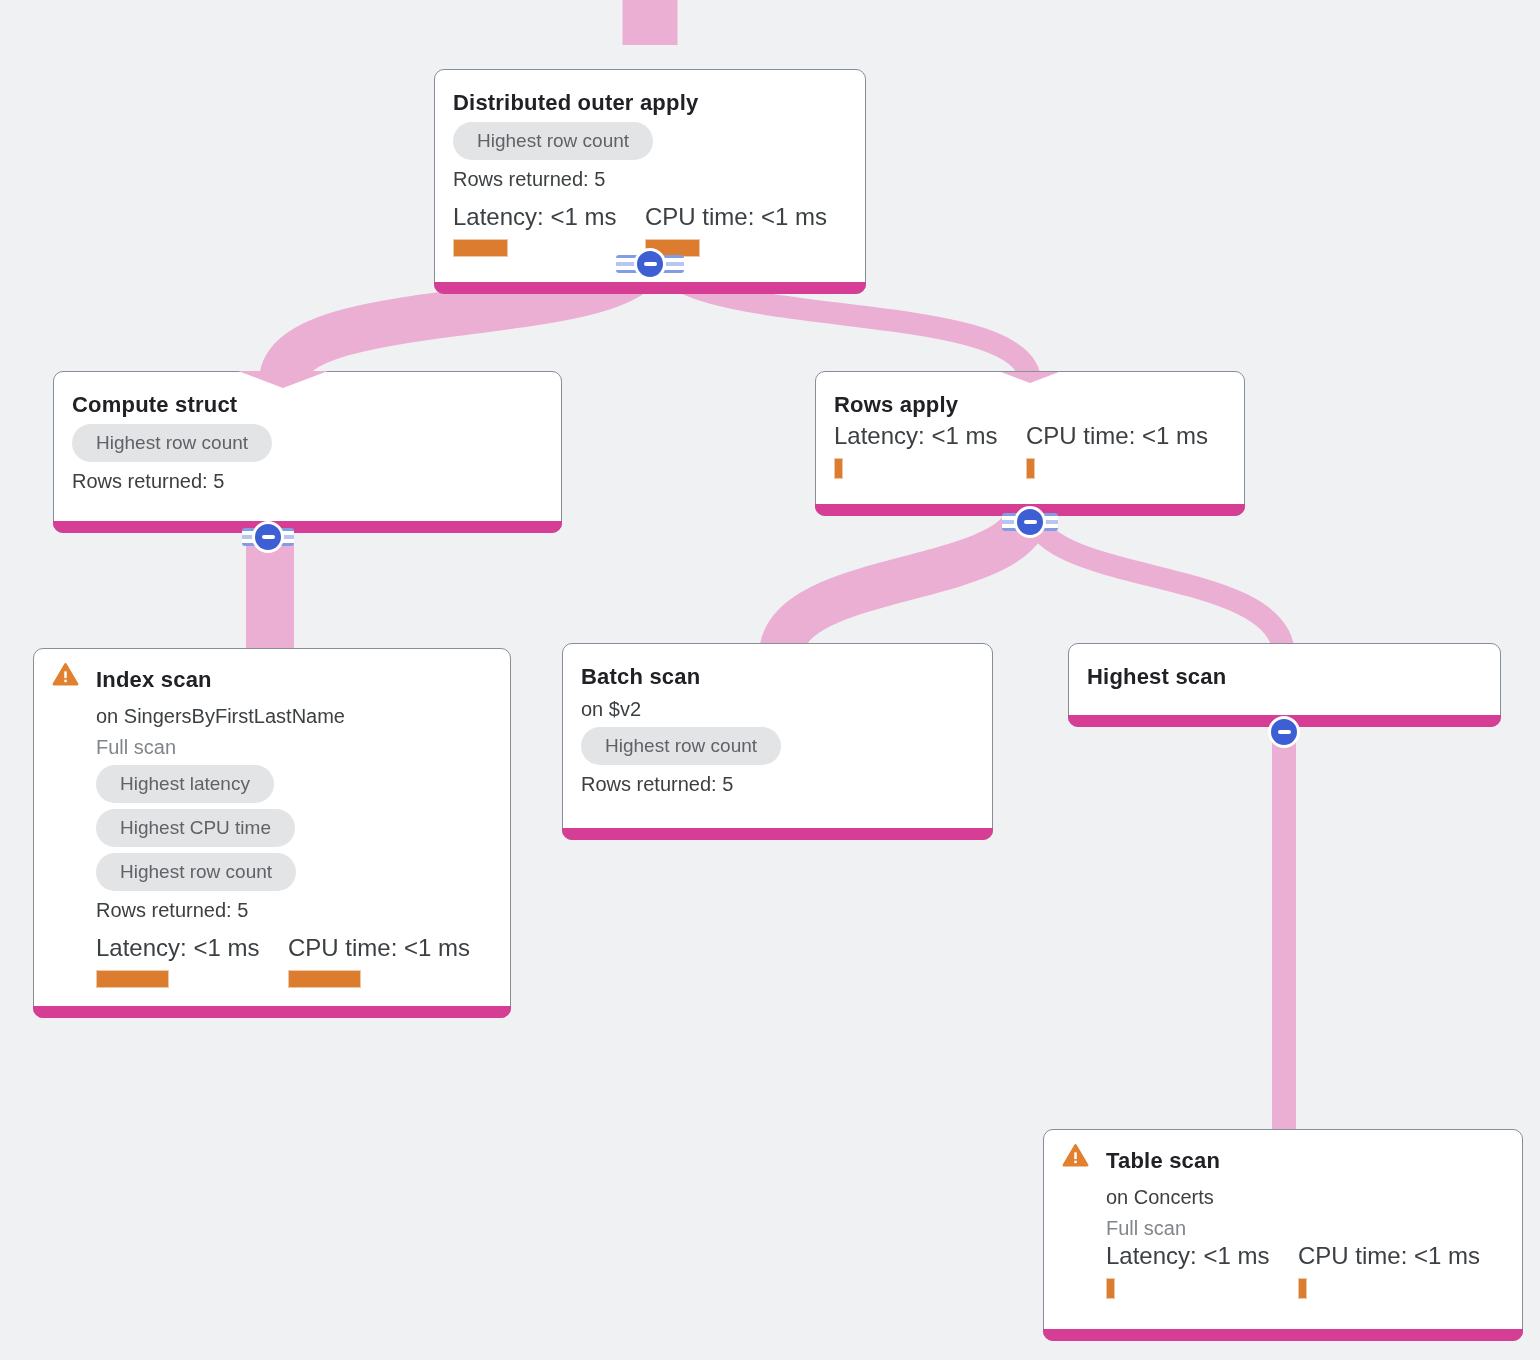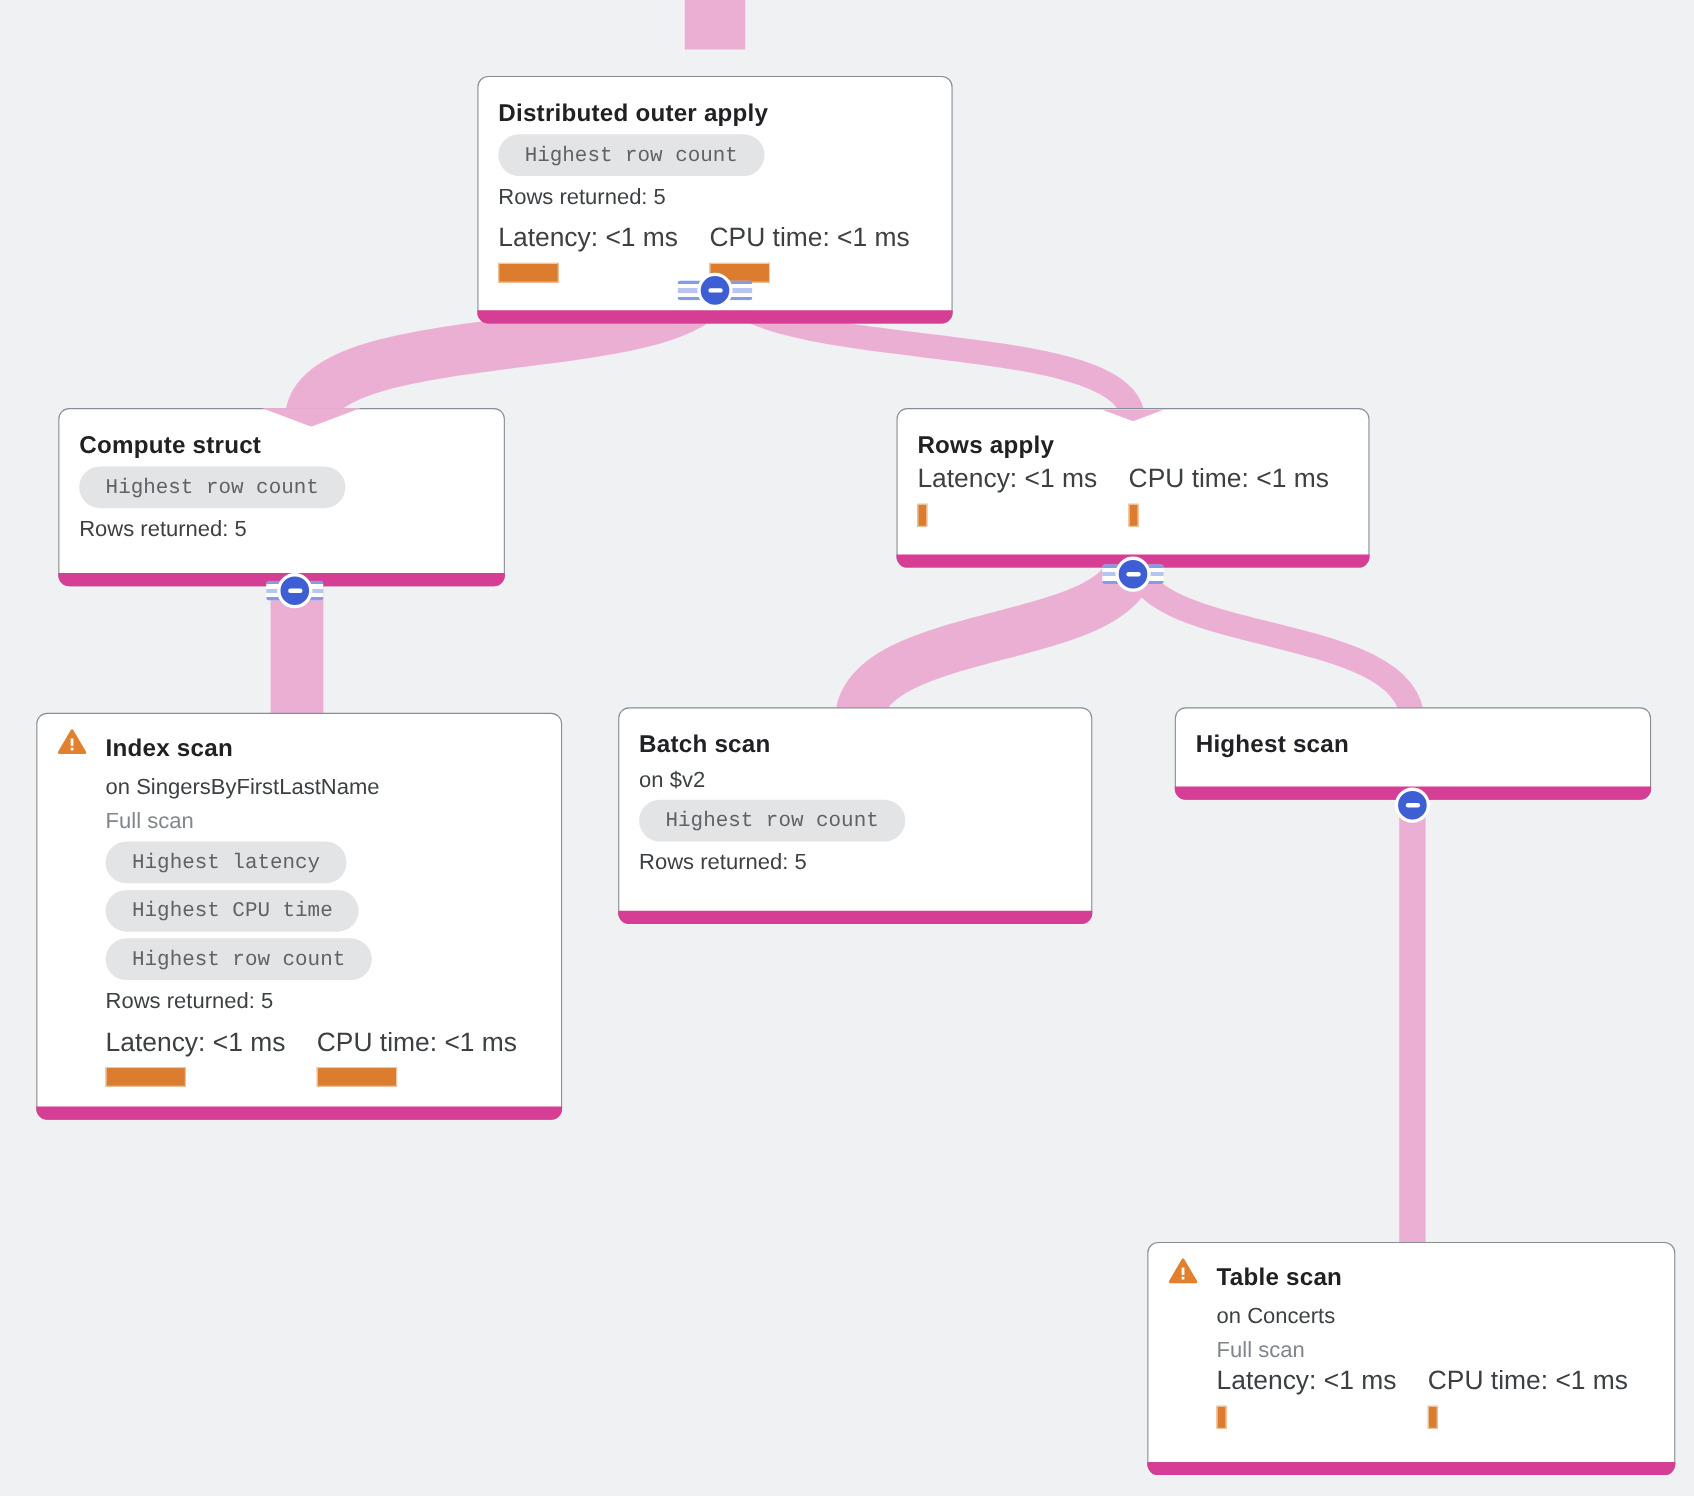--- a/index.html
+++ b/index.html
@@ -36,21 +36,21 @@
     background:var(--accent);border-radius:0 0 10px 10px;
   }
   .content{padding:12px 18px 10px 18px;}
   .title{font-size:22px;font-weight:600;color:var(--text-dark);letter-spacing:.2px;margin:8px 0 4px 0;}
   .hdr{display:flex;align-items:flex-start;gap:17px;}
   .hdr .title{margin:6px 0 4px 0;}
   .warn{flex:0 0 auto;}
   .indent{margin-left:44px;}
   .line{font-size:20px;color:var(--text-body);margin:8px 0 6px 0;}
   .muted{color:var(--text-muted);}
-  .pillrow{margin:6px 0 4px 0;font-family:Liberation Mono, monospace;}
+  .pillrow{margin:6px 0 4px 0;}
   .pill{
     display:inline-block;background:var(--pill-bg);color:var(--pill-text);
     font-size:19px;line-height:24px;padding:7px 24px;border-radius:20px;
   }
   .metrics{display:flex;margin-top:12px;}
   .metric{width:192px;}
   .metric .label{font-size:24px;color:var(--text-body);margin-bottom:8px;}
   .bar{background:var(--orange);border:1px solid var(--orange-edge);box-sizing:border-box;}
   .bar.wide{height:18px;}
   .bar.tiny{height:21px;}
@@ -103,21 +103,21 @@
       </div>
       <div class="metric">
         <div class="label">CPU time: &lt;1 ms</div>
         <div class="bar wide" style="width: 55px;"></div>
       </div>
     </div>
   </div>
   <div class="bottombar"></div>
 </div>
 
-<div class="card" style="left:53px;top:371px;width:406px;height:162px;">
+<div class="card" style="left:53px;top:371px;width:509px;height:162px;">
   <div class="content">
     <div class="title">Compute struct</div>
     <div class="pillrow"><span class="pill">Highest row count</span></div>
     <div class="line">Rows returned: 5</div>
   </div>
   <div class="bottombar"></div>
 </div>
 
 <div class="card" style="left:33px;top:648px;width:478px;height:370px;">
   <div class="content">

